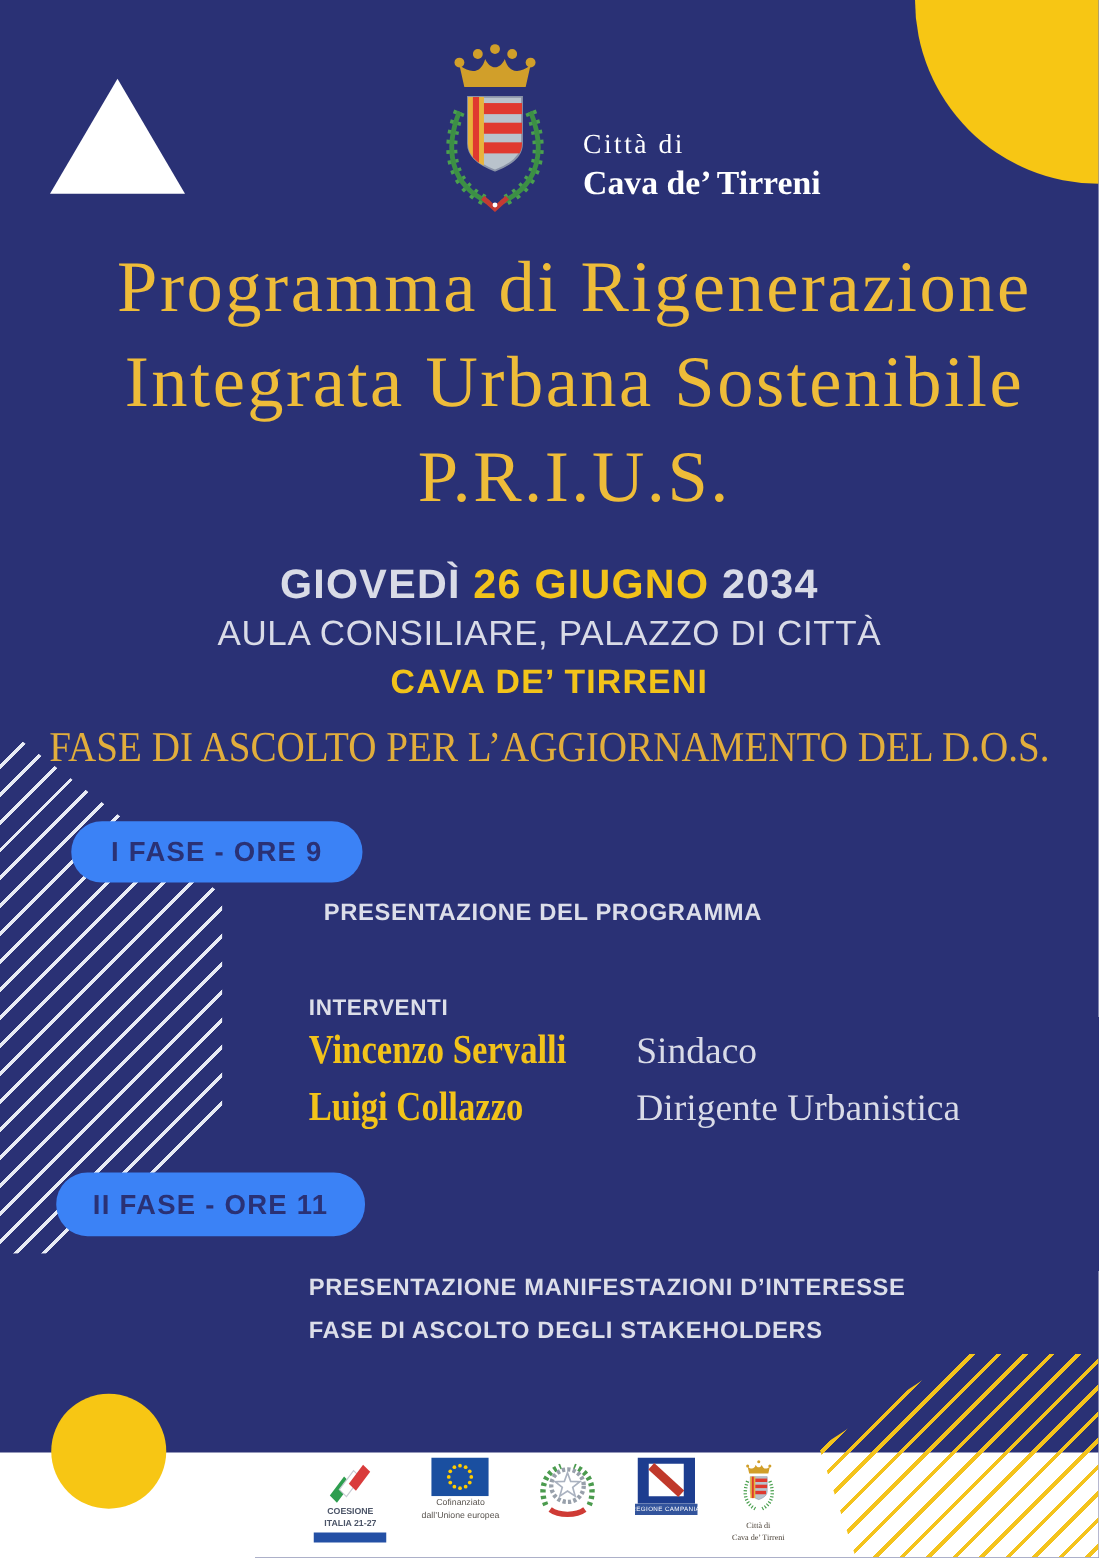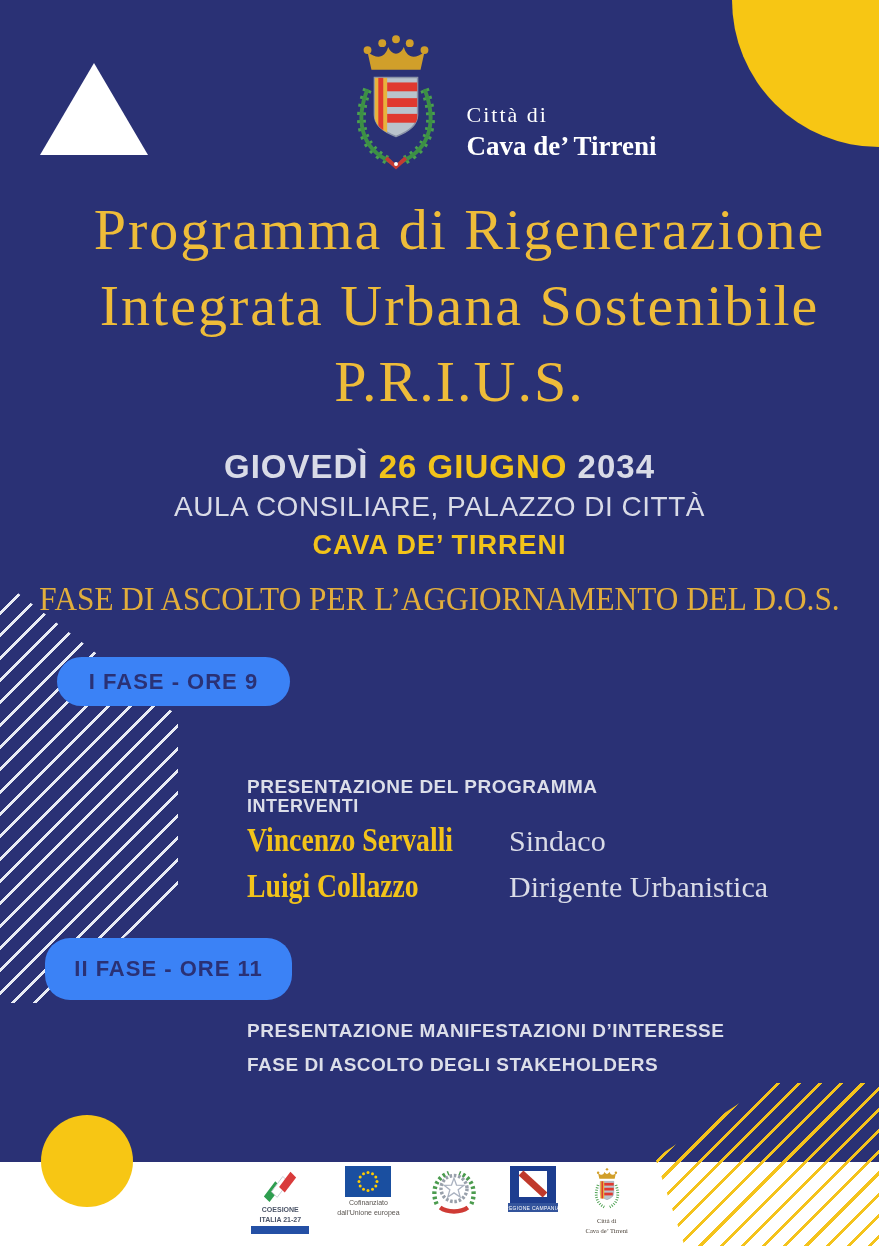--- a/index.html
+++ b/index.html
@@ -59,24 +59,24 @@
     font-family:"Liberation Serif", serif; font-size:34px; color:#e2ae3c;
     transform:scaleX(.92); transform-origin:center;
   }
   
   .badge{
     position:absolute; background:#3b82f6; border-radius:25px;
     display:flex; align-items:center; justify-content:center;
     color:#2a3175; font-weight:bold; font-size:22px; letter-spacing:1px;
   }
   .badge1{ left:57px; top:657px; width:233px; height:49px; }
-  .badge2{ left:45px; top:938px; width:247px; height:62px; }
+  .badge2{ left:45px; top:938px; width:247px; height:51px; }
   
   .p-label{ position:absolute; left:247px; color:#dcdee9; font-weight:bold; font-size:19px; letter-spacing:.5px; }
-  .p1-heading{ top:776px; }
+  .p1-heading{ top:720px;margin-left:12px; }
   .interventi{ top:796px; font-size:18px; }
   .speakers{ position:absolute; left:247px; top:822px; }
   .speaker-row{ display:flex; align-items:baseline; height:46px; }
   .speaker-name{
     width:262px; font-family:"Liberation Serif", serif; font-weight:bold;
     font-size:33px; color:#f2c31a;
     transform:scaleX(.84); transform-origin:left center; white-space:nowrap;
   }
   .speaker-role{ font-family:"Liberation Serif", serif; font-size:30px; color:#d9dbe7; white-space:nowrap; }
   .p2-lines{ position:absolute; left:247px; top:1014px; color:#dcdee9; font-weight:bold; font-size:19px; line-height:34px; letter-spacing:.5px; }

